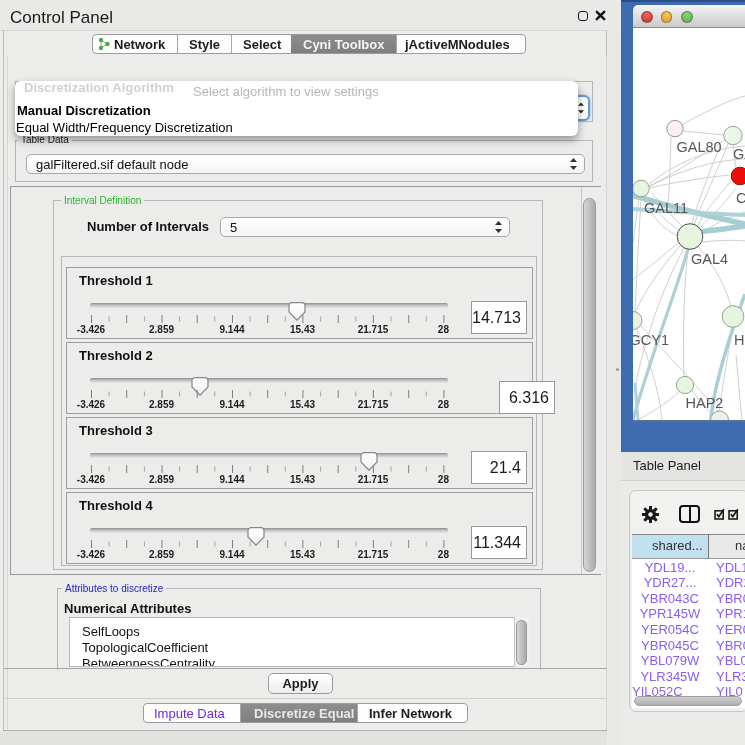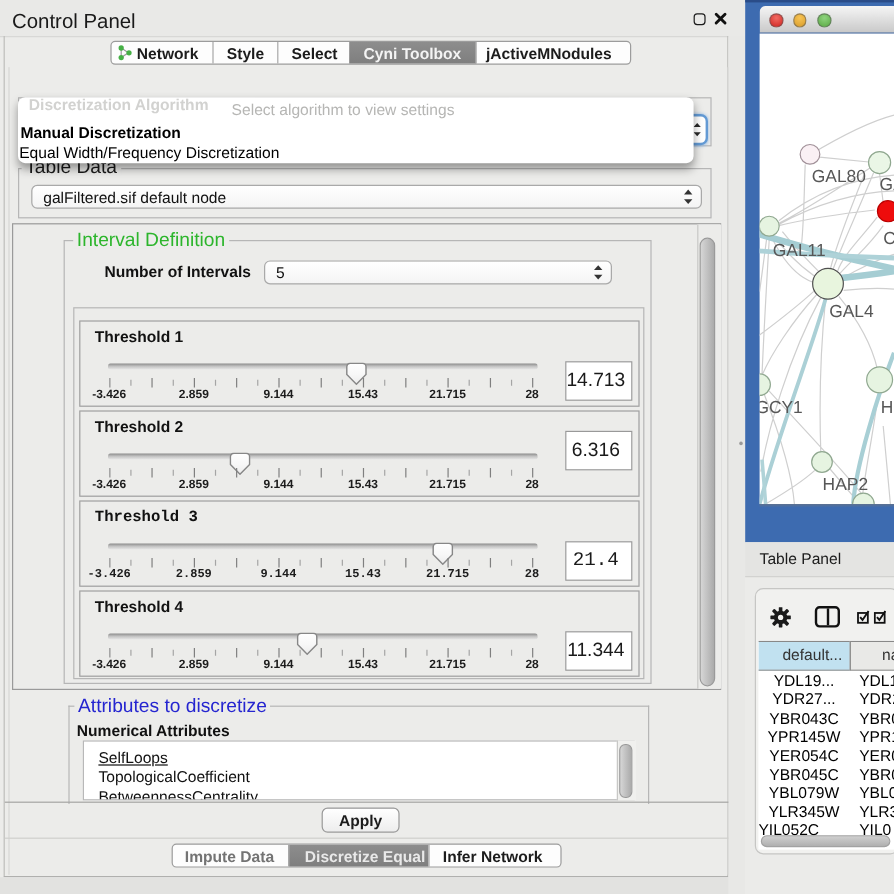--- a/index.html
+++ b/index.html
@@ -4,27 +4,27 @@
 <style>
 html,body{margin:0;padding:0;}
 #root{position:relative;width:745px;height:745px;overflow:hidden;background:#ececea;
  font-family:"Liberation Sans", sans-serif;-webkit-font-smoothing:antialiased;}
 .abs{position:absolute;}
 .tx{position:absolute;white-space:nowrap;}
 .combo{position:absolute;background:linear-gradient(#ffffff,#f4f4f4);border:1px solid #a9a9a9;border-radius:5px;box-sizing:border-box;}
 .combo .ct{position:absolute;left:9px;top:0;bottom:0;display:flex;align-items:center;font-size:13px;color:#111;}
 .carr{position:absolute;right:6px;top:50%;transform:translateY(-50%);}
 .gbox{position:absolute;border:1px solid #b6b6b6;box-sizing:border-box;}
-.glabel{position:absolute;font-size:16px;background:#ececea;padding:0 3px;line-height:13px;}
+.glabel{position:absolute;font-size:10px;background:#ececea;padding:0 3px;line-height:13px;}
 .thpanel{position:absolute;left:66px;width:467px;height:72px;border:1px solid #9f9f9f;box-sizing:border-box;background:#ececea;}
 .thtitle{position:absolute;font-size:13px;font-weight:bold;color:#111;}
 .track{position:absolute;left:23px;width:358px;height:5px;background:linear-gradient(#8d8d8d,#c2c2c2 45%,#e8e8e8);border-radius:2px;}
-.vbox{position:absolute;left:404px;width:56px;height:33px;background:#fff;border:1px solid #999;box-sizing:border-box;font-size:16px;color:#1a1a1a;text-align:center;line-height:31px;padding-right:5px;}
+.vbox{position:absolute;left:404px;width:56px;height:33px;background:#fff;border:1px solid #999;box-sizing:border-box;font-size:16px;color:#1a1a1a;text-align:right;line-height:31px;padding-right:5px;}
 .ticklbl{position:absolute;font-size:10px;font-weight:bold;color:#1c1c1c;transform:translateX(-50%);}
-.row{position:absolute;font-size:13px;color:#000000;}
+.row{position:absolute;font-size:13px;color:#8b5cf6;}
 </style>
 </head>
 <body>
 <div id="root">
 
 <div class="abs" style="left:0;top:0;width:621px;height:745px;background:#ececea;"></div>
 <div class="abs" style="left:0;top:0;width:621px;height:30px;background:#e9e9e7;border-bottom:1px solid #d8d8d6;"></div>
 <div class="tx" style="left:10px;top:8px;font-size:17px;color:#1a1a1a;">Control Panel</div>
 <div class="abs" style="left:578px;top:11px;width:10px;height:10px;border:1.8px solid #1c1c1c;border-radius:3px;box-sizing:border-box;"></div>
 <svg class="abs" style="left:595px;top:10px;" width="11" height="11" viewBox="0 0 11 11">
@@ -139,23 +139,23 @@
       <svg class="abs" style="left:23.5px;top:47px;" width="354" height="9" viewBox="0 0 354 9">
         <path d="M0.5 0V8 M35.7 0V8 M71.0 0V8 M106.2 0V8 M141.5 0V8 M176.7 0V8 M211.9 0V8 M247.2 0V8 M282.4 0V8 M317.7 0V8 M352.9 0V8" stroke="#7f7f7f" stroke-width="1"></path>
         <path d="M18.1 1.5V6.5 M53.4 1.5V6.5 M88.6 1.5V6.5 M123.8 1.5V6.5 M159.1 1.5V6.5 M194.3 1.5V6.5 M229.6 1.5V6.5 M264.8 1.5V6.5 M300.0 1.5V6.5 M335.3 1.5V6.5" stroke="#a5a5a5" stroke-width="1"></path>
       </svg>
       <div class="ticklbl" style="left:24px;top:56px;">-3.426</div>
       <div class="ticklbl" style="left:94.5px;top:56px;">2.859</div>
       <div class="ticklbl" style="left:165px;top:56px;">9.144</div>
       <div class="ticklbl" style="left:235.5px;top:56px;">15.43</div>
       <div class="ticklbl" style="left:306px;top:56px;">21.715</div>
       <div class="ticklbl" style="left:376.4px;top:56px;">28</div>
-      <div class="vbox" style="top:16px;">6.316</div>
-    </div>
-<div class="thpanel" style="top:417px;font-family:Liberation Mono, monospace;">
+      <div class="vbox" style="top:38px;margin-left:28px;">6.316</div>
+    </div>
+<div class="thpanel" style="top:417px;">
       <div class="thtitle" style="left:12px;top:5px;">Threshold 3</div>
       <div class="track" style="top:35px;"></div>
       <svg class="abs" style="left:293px;top:34px;" width="18" height="19" viewBox="0 0 18 19">
         <defs>
           <linearGradient id="tg" x1="0" y1="0" x2="0" y2="1">
             <stop offset="0" stop-color="#ffffff"></stop>
             <stop offset="0.55" stop-color="#f7f7f7"></stop>
             <stop offset="1" stop-color="#ececec"></stop>
           </linearGradient>
         </defs>
@@ -196,37 +196,37 @@
       <div class="ticklbl" style="left:235.5px;top:56px;">15.43</div>
       <div class="ticklbl" style="left:306px;top:56px;">21.715</div>
       <div class="ticklbl" style="left:376.4px;top:56px;">28</div>
       <div class="vbox" style="top:33px;">11.344</div>
     </div>
 
 <div class="gbox" style="left:57px;top:588px;width:484px;height:82px;border-bottom:none;"></div>
 <div class="glabel" style="left:62px;top:582px;color:#2525d0;">Attributes to discretize</div>
 <div class="tx" style="left:64px;top:601px;font-size:13px;font-weight:bold;color:#111;">Numerical Attributes</div>
 <div class="abs" style="left:69px;top:617px;width:460px;height:50px;background:#fff;border:1px solid #b8b8b8;box-sizing:border-box;overflow:hidden;">
-  <div class="tx" style="left:12px;top:6px;font-size:13px;color:#111;text-decoration:underline;">SelfLoops</div>
+  <div class="tx" style="left:12px;top:6px;font-size:13px;color:#111;">SelfLoops</div>
   <div class="tx" style="left:12px;top:22px;font-size:13px;color:#111;">TopologicalCoefficient</div>
   <div class="tx" style="left:12px;top:38px;font-size:13px;color:#111;">BetweennessCentrality</div>
 </div>
 <div class="abs" style="left:514px;top:617px;width:15px;height:50px;background:#f0f0ee;border-left:1px solid #c8c8c6;"></div>
 <div class="abs" style="left:516px;top:620px;width:11px;height:45px;border-radius:5px;background:linear-gradient(90deg,#d6d6d6,#ababab);border:1px solid #9a9a9a;box-sizing:border-box;"></div>
 
 <div class="abs" style="left:4px;top:668px;width:603px;height:1px;background:#a5a5a3;"></div>
 <div class="abs" style="left:268px;top:673px;width:65px;height:21px;background:linear-gradient(#ffffff,#ededed);border:1px solid #9a9a9a;border-radius:5px;box-sizing:border-box;text-align:center;font-size:13px;font-weight:bold;color:#1c1c1c;line-height:19px;">Apply</div>
 <div class="abs" style="left:4px;top:698px;width:603px;height:1px;background:#cfcfcd;"></div>
 
 <div class="abs" style="left:143px;top:703px;width:325px;height:20px;background:#fdfdfd;border:1px solid #9c9c9c;border-radius:4px;box-sizing:border-box;overflow:hidden;">
   <div class="abs" style="left:96px;top:0;width:1px;height:20px;background:#a8a8a8;"></div>
   <div class="abs" style="left:97px;top:0;width:116px;height:20px;background:linear-gradient(#8d8d8d,#7d7d7d);"></div>
   <div class="abs" style="left:213px;top:0;width:1px;height:20px;background:#a8a8a8;"></div>
 </div>
-<div class="tx" style="left:154px;top:706px;font-size:13px;font-weight:bold;color:#737373;">Impute Data</div>
+<div class="tx" style="left:154px;top:706px;font-size:13px;font-weight:normal;color:#6d28d9;">Impute Data</div>
 <div class="tx" style="left:254px;top:706px;font-size:13px;font-weight:bold;color:#e9e9e9;">Discretize Equal</div>
 <div class="tx" style="left:369px;top:706px;font-size:13px;font-weight:bold;color:#1c1c1c;">Infer Network</div>
 
 <div class="abs" style="left:621px;top:0;width:124px;height:452px;background:#3d6bb0;"></div>
 <div class="abs" style="left:621px;top:0;width:124px;height:2px;background:#2a4c88;"></div>
 <div class="abs" style="left:632.5px;top:5px;width:112.5px;height:23px;background:linear-gradient(#f5f5f5,#c9c9c9);border-bottom:1px solid #8e8e8e;border-top-left-radius:5px;box-sizing:border-box;"></div>
 <div class="abs" style="left:641.4px;top:11.1px;width:11.8px;height:11.8px;border-radius:50%;background:radial-gradient(circle at 50% 30%, #f16b63, #cf2420);border:0.5px solid rgba(90,90,90,0.55);box-sizing:border-box;"></div>
 <div class="abs" style="left:660.7px;top:11.1px;width:11.8px;height:11.8px;border-radius:50%;background:radial-gradient(circle at 50% 30%, #f8c455, #d89c2b);border:0.5px solid rgba(90,90,90,0.55);box-sizing:border-box;"></div>
 <div class="abs" style="left:680.9px;top:11.1px;width:11.8px;height:11.8px;border-radius:50%;background:radial-gradient(circle at 50% 30%, #8fd47f, #5aa943);border:0.5px solid rgba(90,90,90,0.55);box-sizing:border-box;"></div>
 <div class="abs" style="left:632.5px;top:28px;width:112.5px;height:392px;background:#ffffff;overflow:hidden;">
@@ -283,21 +283,21 @@
       <path d="M2.8 6.2 L4.8 8.6 L9.8 1.2" fill="none" stroke="#111" stroke-width="1.6"></path>
     </svg>
 <svg class="abs" style="left:728px;top:507.5px;" width="12" height="12" viewBox="0 0 12 12">
       <rect x="1" y="2.8" width="8.2" height="8.2" fill="none" stroke="#111" stroke-width="1.5"></rect>
       <path d="M2.8 6.2 L4.8 8.6 L9.8 1.2" fill="none" stroke="#111" stroke-width="1.6"></path>
     </svg>
 <div class="abs" style="left:632px;top:534px;width:113px;height:174px;background:#fff;overflow:hidden;">
 <div class="abs" style="left:0;top:0;width:76px;height:25px;background:#c1e1f0;border-top:1px solid #888;border-bottom:1px solid #9a9a9a;box-sizing:border-box;"></div>
 <div class="abs" style="left:77px;top:0;width:36px;height:25px;background:#e9e9e7;border-top:1px solid #888;border-bottom:1px solid #9a9a9a;box-sizing:border-box;"></div>
 <div class="abs" style="left:76px;top:0;width:1px;height:25px;background:#777;"></div>
-<div class="tx" style="left:20px;top:4px;font-size:13px;color:#333;">default...</div>
+<div class="tx" style="left:20px;top:4px;font-size:13px;color:#333;">shared...</div>
 <div class="tx" style="left:103px;top:4px;font-size:13px;color:#333;">na</div>
 <div class="row" style="left:0;top:25.6px;width:76px;text-align:center;">YDL19...</div>
 <div class="row" style="left:84px;top:25.6px;">YDL1</div>
 <div class="row" style="left:0;top:41.2px;width:76px;text-align:center;">YDR27...</div>
 <div class="row" style="left:84px;top:41.2px;">YDR2</div>
 <div class="row" style="left:0;top:56.800000000000004px;width:76px;text-align:center;">YBR043C</div>
 <div class="row" style="left:84px;top:56.800000000000004px;">YBR0</div>
 <div class="row" style="left:0;top:72.4px;width:76px;text-align:center;">YPR145W</div>
 <div class="row" style="left:84px;top:72.4px;">YPR1</div>
 <div class="row" style="left:0;top:88.0px;width:76px;text-align:center;">YER054C</div>

